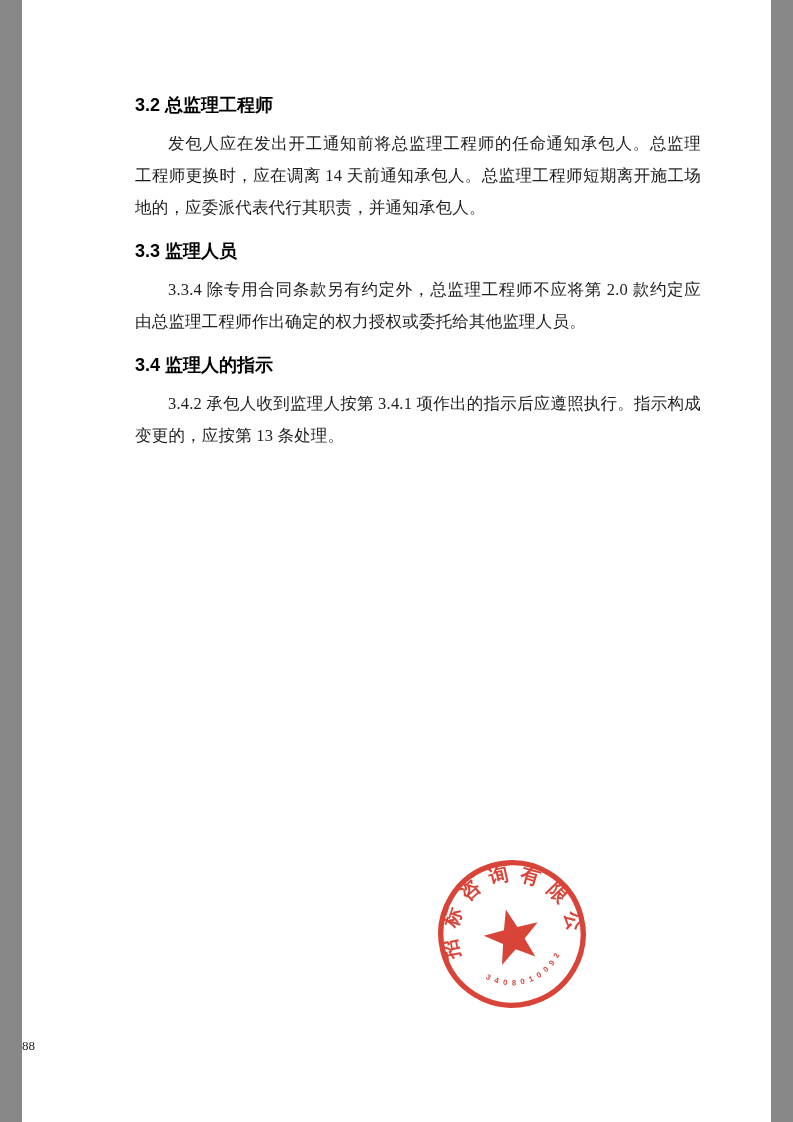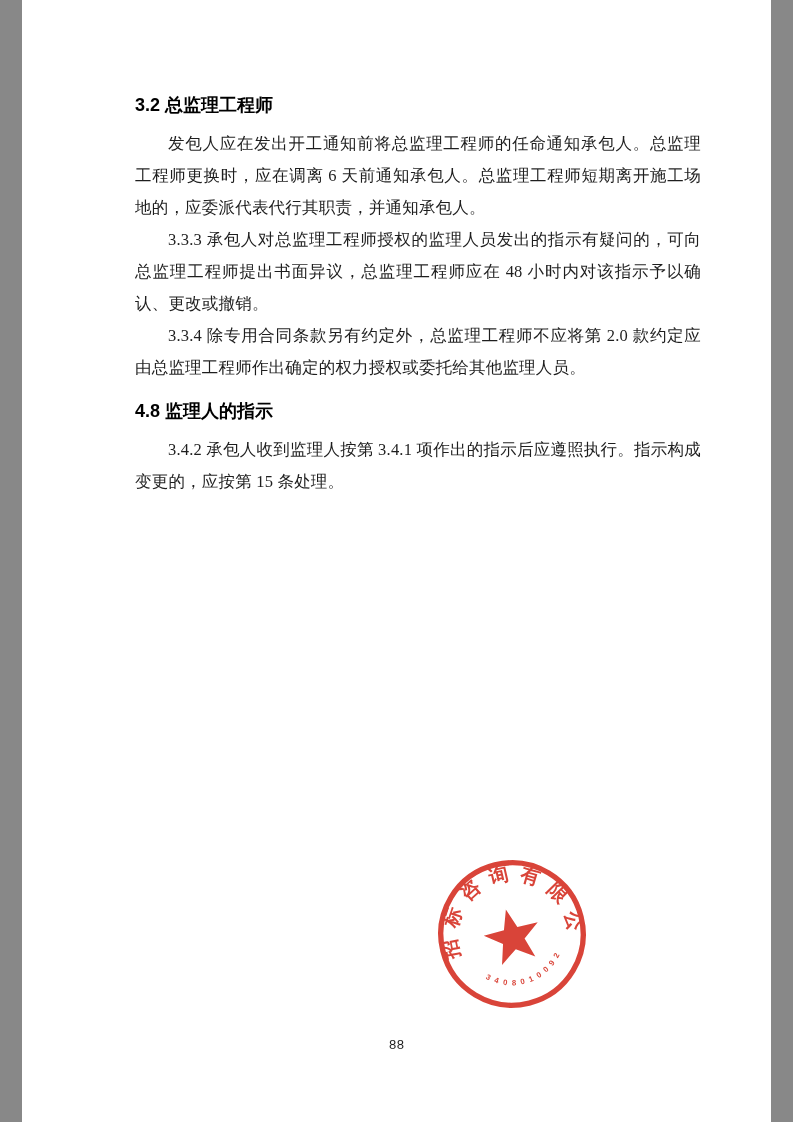--- a/index.html
+++ b/index.html
@@ -31,48 +31,47 @@
     line-height:32px;
     text-align:justify;
     text-indent:2em;
     margin:0;
     letter-spacing:0.2px;
   }
   .footer{
     position:absolute;
     left:0;top:1038px;
     width:100%;
-    text-align:center;
+    text-align:left;
     font-size:13px;
     color:#1e1e1e;
-    font-family:Liberation Mono, monospace;
   }
   .stamp{
     position:absolute;
     left:412px;top:856px;
     width:156px;height:156px;
     transform:rotate(-14deg);
     opacity:0.88;
     mix-blend-mode:multiply;
     pointer-events:none;
   }
 </style>
 </head>
 <body>
 
 <div class="page">
 
   <div class="content">
 
   <h2 class="sec-heading">3.2 总监理工程师</h2>
-      <p class="para">发包人应在发出开工通知前将总监理工程师的任命通知承包人。总监理工程师更换时，应在调离 6 天前通知承包人。总监理工程师短期离开施工场地的，应委派代表代行其职责，并通知承包人。</p>
-      <p class="para">3.3.3 承包人对总监理工程师授权的监理人员发出的指示有疑问的，可向总监理工程师提出书面异议，总监理工程师应在 48 小时内对该指示予以确认、更改或撤销。</p>
+      <p class="para">发包人应在发出开工通知前将总监理工程师的任命通知承包人。总监理工程师更换时，应在调离 14 天前通知承包人。总监理工程师短期离开施工场地的，应委派代表代行其职责，并通知承包人。</p>
+      <h2 class="sec-heading">3.3 监理人员</h2>
       <p class="para">3.3.4 除专用合同条款另有约定外，总监理工程师不应将第 2.0 款约定应由总监理工程师作出确定的权力授权或委托给其他监理人员。</p>
-      <h2 class="sec-heading">4.8 监理人的指示</h2>
-      <p class="para">3.4.2 承包人收到监理人按第 3.4.1 项作出的指示后应遵照执行。指示构成变更的，应按第 15 条处理。</p>
+      <h2 class="sec-heading">3.4 监理人的指示</h2>
+      <p class="para">3.4.2 承包人收到监理人按第 3.4.1 项作出的指示后应遵照执行。指示构成变更的，应按第 13 条处理。</p>
     </div>
 
   <div class="footer">88</div>
 
   <div class="stamp">
     <svg width="156" height="156" viewBox="0 0 160 160">
       <defs>
         <path id="arcTop" d="M 24,98 A 58,58 0 1,1 136,98" fill="none"></path>
         <path id="arcBottom" d="M 36,110 A 54,54 0 0,0 124,110" fill="none"></path>
       </defs>

